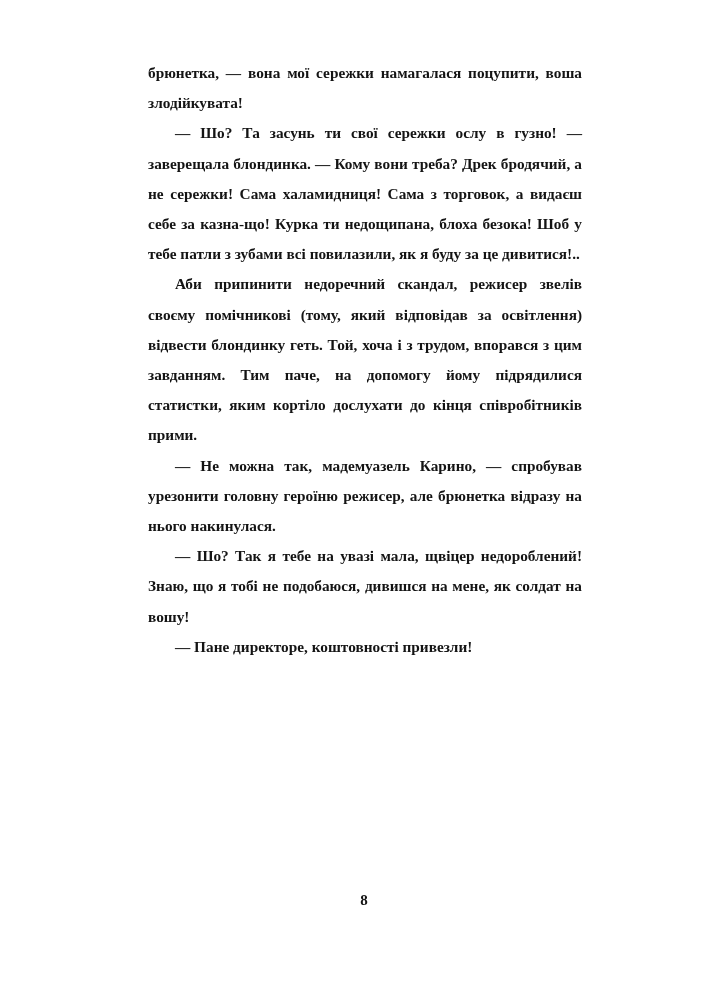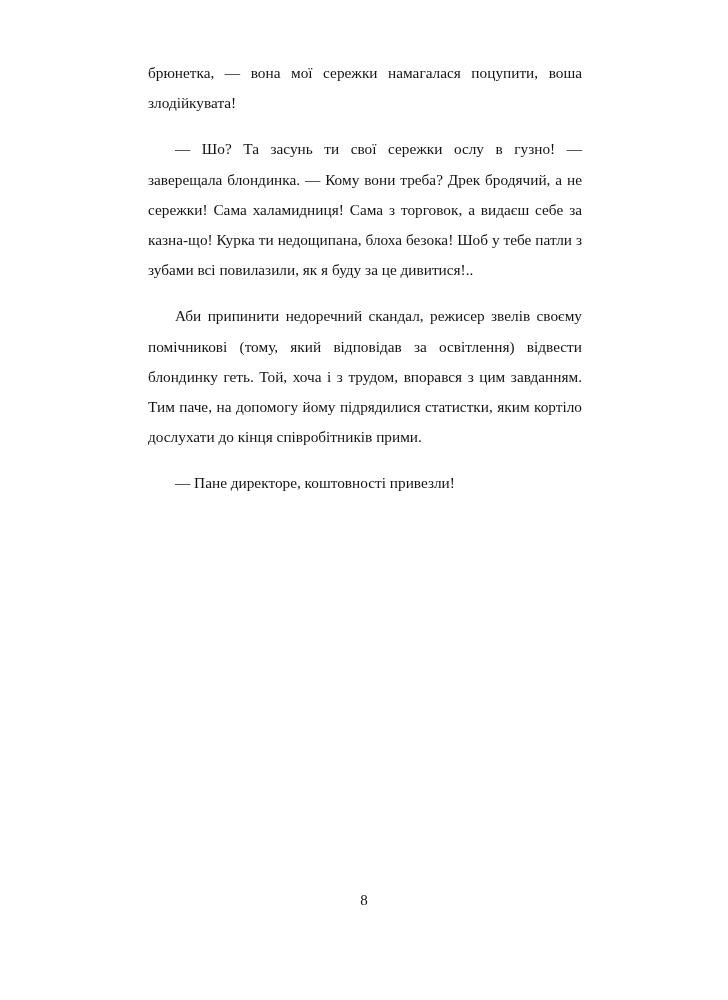--- a/index.html
+++ b/index.html
@@ -13,55 +13,57 @@
     overflow: hidden;
     font-family: "Liberation Serif", serif;
     color: #1a1a1a;
   }
   .page {
     position: relative;
     width: 728px;
     height: 1000px;
     background: #ffffff;
     box-sizing: border-box;
+    font-weight: bold;
   }
   .text-block {
     position: absolute;
     left: 148px;
     top: 58px;
     width: 434px;
   }
   .para {
     margin: 0;
     font-size: 15.3px;
     line-height: 30.2px;
     text-align: justify;
     text-justify: inter-word;
     hyphens: manual;
     color: #141414;
   }
   .para.indent {
     text-indent: 27px;
-    margin-top: 16px;
   }
   .page-number {
     position: absolute;
     left: 0;
     right: 0;
     top: 892px;
     text-align: center;
     font-size: 15px;
     color: #141414;
     font-family: "Liberation Serif", serif;
   }
 </style>
 </head>
 <body>
 
 <div class="page">
   <div class="text-block">
     <p class="para">брюнетка, — вона мої сережки намагалася поцупити, воша злодійкувата!</p>
     <p class="para indent">— Шо? Та засунь ти свої сережки ослу в гузно! — заверещала блондинка. — Кому вони треба? Дрек бродячий, а не сережки! Сама халамидниця! Сама з торговок, а видаєш себе за казна-що! Курка ти недощипана, блоха безока! Шоб у тебе патли з зубами всі повилазили, як я буду за це дивитися!..</p>
     <p class="para indent">Аби припинити недоречний скандал, режисер звелів своєму помічникові (тому, який відповідав за освітлення) відвести блондинку геть. Той, хоча і з трудом, впорався з цим завданням. Тим паче, на допомогу йому підрядилися статистки, яким кортіло дослухати до кінця співробітників прими.</p>
+    <p class="para indent">— Не можна так, мадемуазель Карино, — спробував урезонити головну героїню режисер, але брюнетка відразу на нього накинулася.</p>
+    <p class="para indent">— Шо? Так я тебе на увазі мала, щвіцер недороблений! Знаю, що я тобі не подобаюся, дивишся на мене, як солдат на вошу!</p>
     <p class="para indent">— Пане директоре, коштовності привезли!</p>
   </div>
   <div class="page-number">8</div>
 </div>
 
 </body></html>

